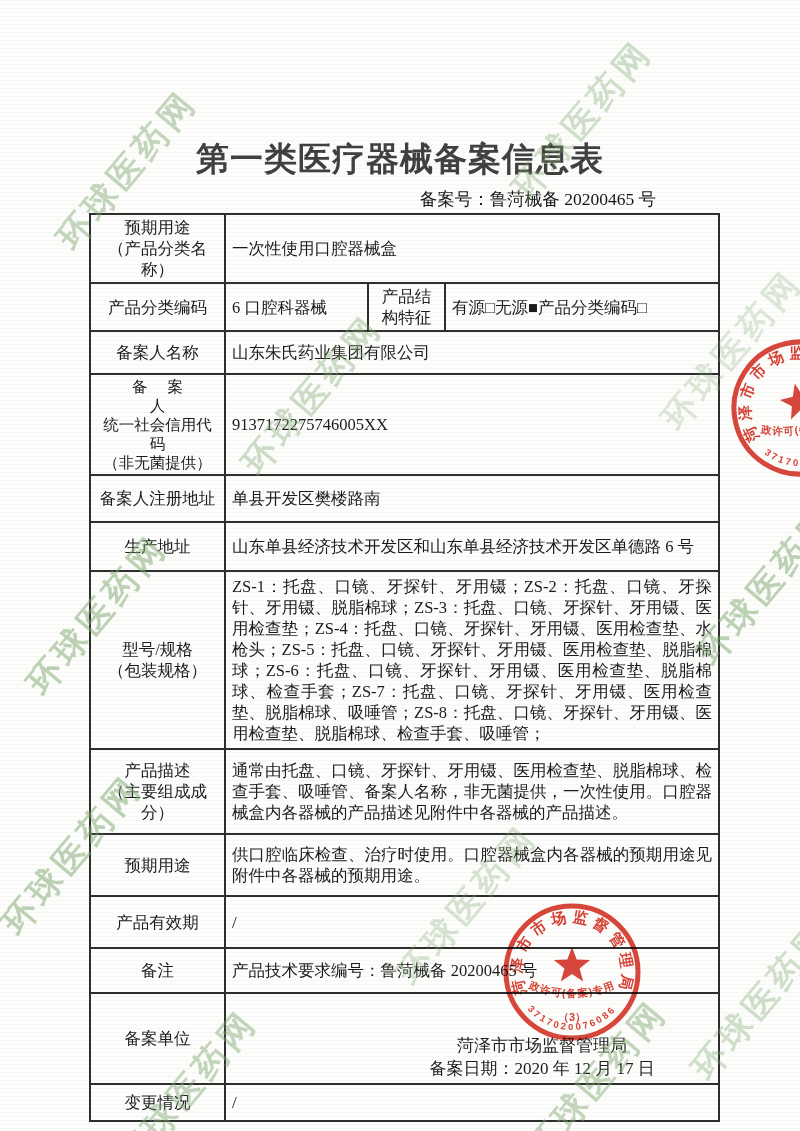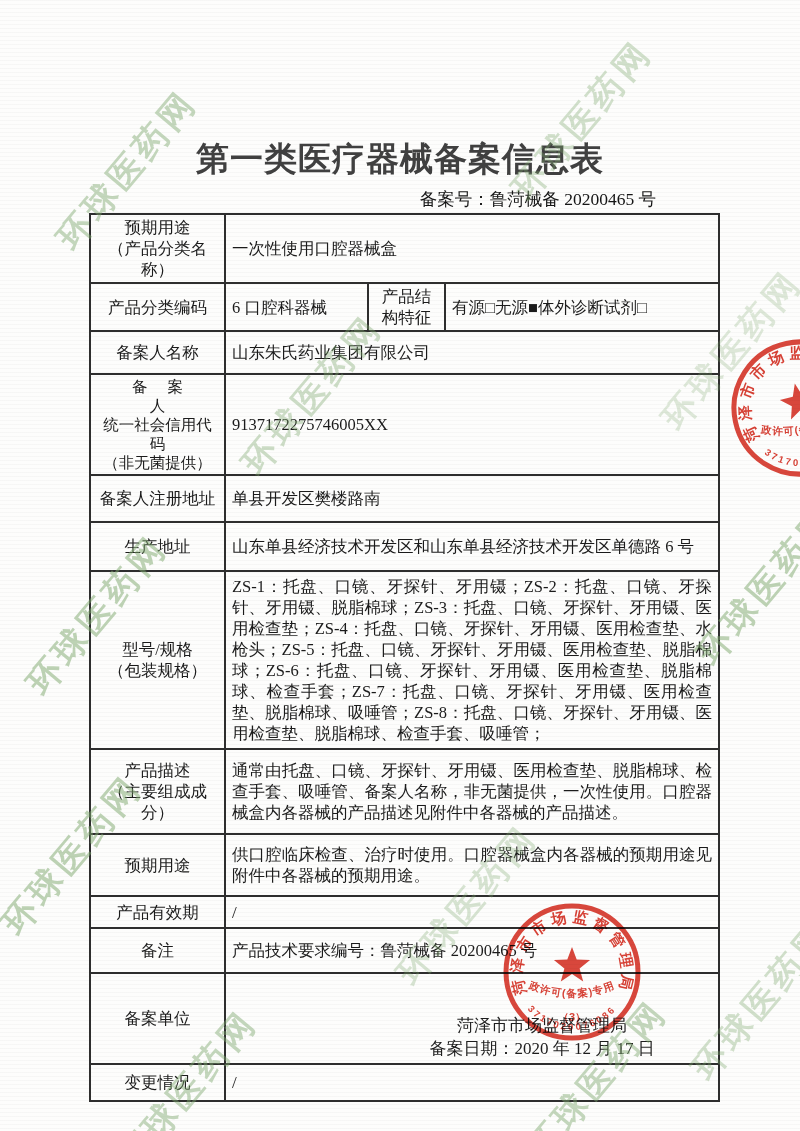--- a/index.html
+++ b/index.html
@@ -109,21 +109,21 @@
       <td class="value" colspan="3">一次性使用口腔器械盒</td>
     </tr>
 
     <tr style="height:48px">
       <td class="label">产品分类编码</td>
       <td class="value">6 口腔科器械</td>
       <td class="label">
         <span class="lbl-line">产品结</span>
         <span class="lbl-line">构特征</span>
       </td>
-      <td class="value">有源□无源■体外诊断试剂□</td>
+      <td class="value">有源□无源■产品分类编码□</td>
     </tr>
 
     <tr style="height:43px">
       <td class="label">备案人名称</td>
       <td class="value" colspan="3">山东朱氏药业集团有限公司</td>
     </tr>
 
     <tr style="height:57px">
       <td class="label" style="font-size:15.5px;line-height:19px">
         <span class="lbl-line spread">备案人</span>
@@ -157,21 +157,21 @@
         <span class="lbl-line">（主要组成成分）</span>
       </td>
       <td class="longtext" colspan="3">通常由托盘、口镜、牙探针、牙用镊、医用检查垫、脱脂棉球、检查手套、吸唾管、备案人名称，非无菌提供，一次性使用。口腔器械盒内各器械的产品描述见附件中各器械的产品描述。</td>
     </tr>
 
     <tr style="height:62px">
       <td class="label">预期用途</td>
       <td class="longtext" colspan="3">供口腔临床检查、治疗时使用。口腔器械盒内各器械的预期用途见附件中各器械的预期用途。</td>
     </tr>
 
-    <tr style="height:32px">
+    <tr style="height:52px">
       <td class="label">产品有效期</td>
       <td class="value slash" colspan="3">/</td>
     </tr>
 
     <tr style="height:45px">
       <td class="label">备注</td>
       <td class="value" colspan="3">产品技术要求编号：鲁菏械备 20200465 号</td>
     </tr>
 
     <tr style="height:91px">

